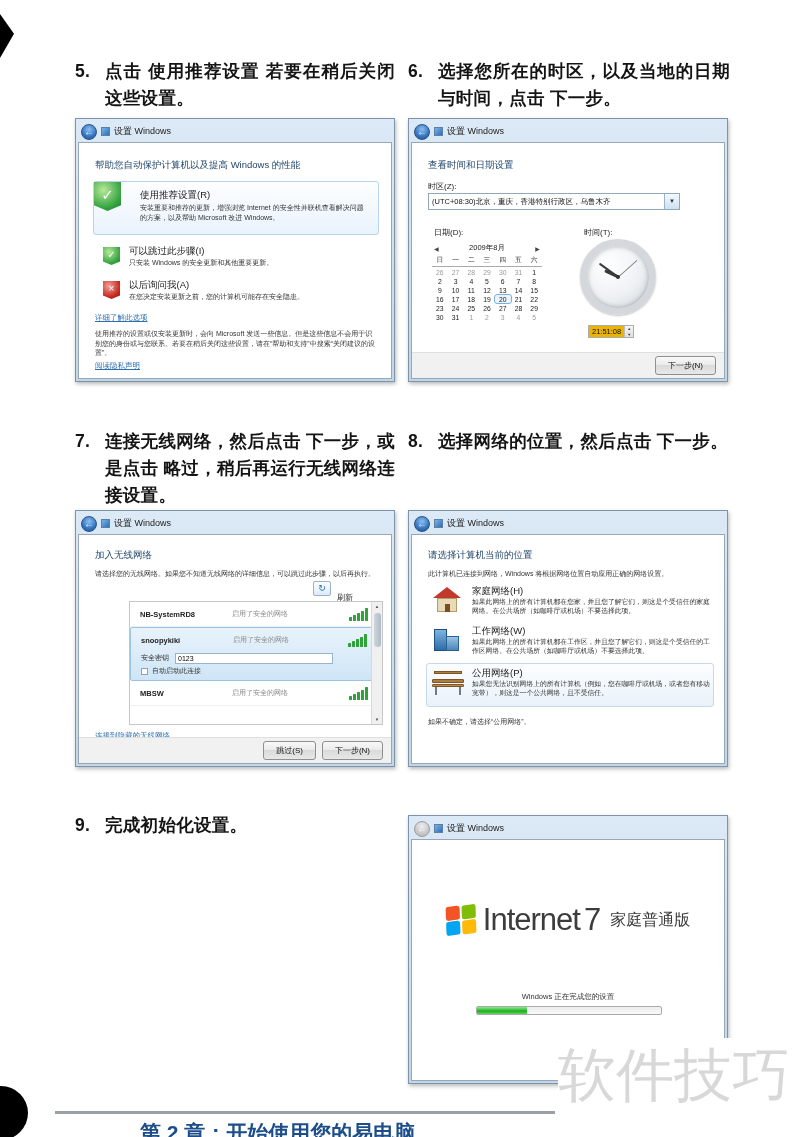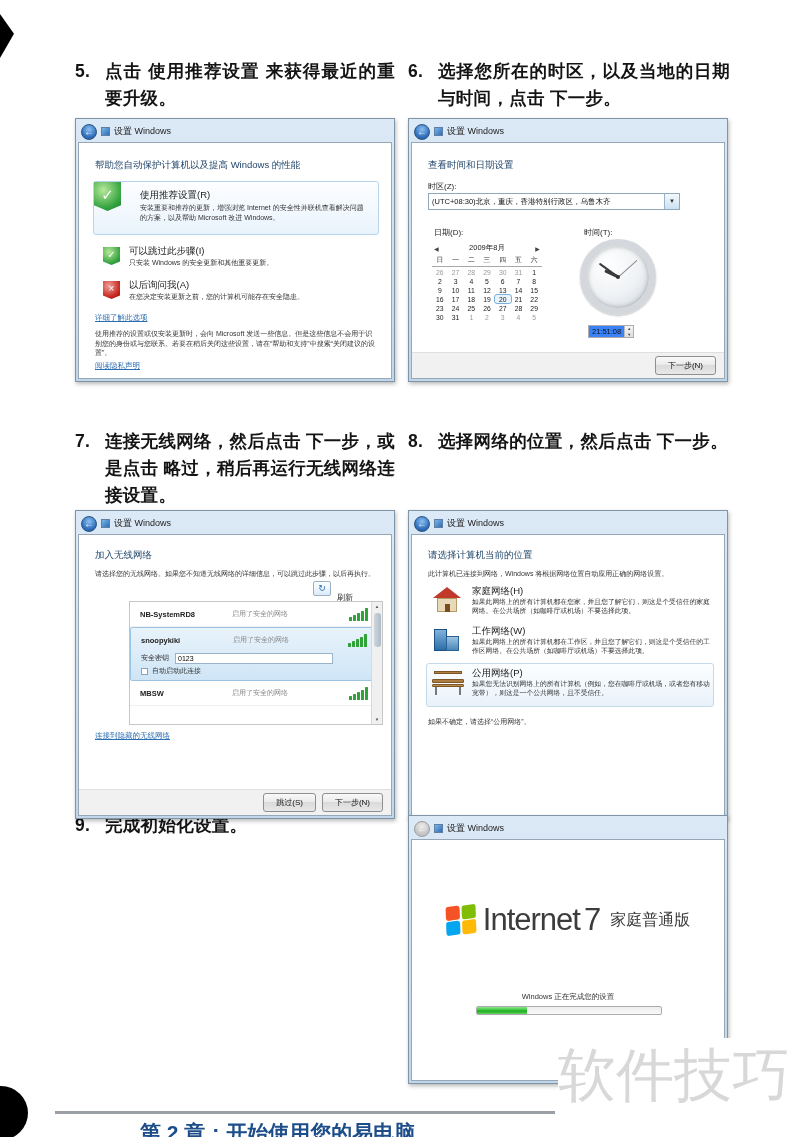--- a/index.html
+++ b/index.html
@@ -23,21 +23,21 @@
   
   .win { position:absolute; width:320px; border:1px solid #7f94a6; background:linear-gradient(#dce9f6,#c2d6e9);
     padding:2px; box-shadow:1px 2px 4px rgba(0,0,0,.28); }
   .titlebar { height:21px; display:flex; align-items:center; gap:4px; padding:0 3px; }
   .back-btn { flex:none; width:16px; height:16px; border-radius:50%; text-align:center; line-height:14px; font-size:10px; color:#fff;
     background:radial-gradient(circle at 50% 32%, #8cc0ef, #3372bf 62%, #1d4f93); border:1px solid #2a5583; }
   .back-btn.disabled { background:radial-gradient(circle at 50% 32%, #eeeeee, #c2c2c2 70%); border-color:#9d9d9d; color:#fafafa; }
   .win-glyph { flex:none; width:9px; height:9px; border:1px solid #5f7fa3; background:linear-gradient(135deg,#79b6e8,#2e6db8); }
   .title-text { font-size:9px; color:#1c1c1c; }
   .win-body { position:relative; background:#fff; border:1px solid #96a7b8; overflow:hidden; }
-  .w265 .win-body { height:237px; } .w258 .win-body { height:282px; } .w270 .win-body { height:242px; }
+  .w265 .win-body { height:237px; } .w258 .win-body { height:230px; } .w270 .win-body { height:242px; }
   .dlg-head { position:absolute; font-size:9.5px; color:#23476b; }
   .small { font-size:7px; color:#333; line-height:9.5px; }
   .lnk { position:absolute; font-size:7.5px; color:#2a6db1; text-decoration:underline; cursor:pointer; }
   .footerbar { position:absolute; left:0; right:0; bottom:0; height:26px; background:#f1f1f1; border-top:1px solid #dfdfdf;
     display:flex; align-items:center; justify-content:flex-end; gap:6px; padding:0 8px; }
   .btn { font-size:8px; color:#111; padding:3px 12px; border:1px solid #8e8f8f; border-radius:3px;
     background:linear-gradient(#f9f9f9,#ebebeb 45%,#d9d9d9 46%,#e8e8e8); }
 
   
   .shield { position:absolute; color:#fff; text-align:center;
@@ -68,21 +68,21 @@
   .cal-d.dim { color:#9a9a9a; }
   .cal-d.sel { outline:1px solid #7ab0dd; background:#e9f4fc; border-radius:2px; }
   .clock { position:absolute; left:168px; top:96px; width:76px; height:76px; border-radius:50%;
     border:7px solid #d4d8dc; background:radial-gradient(circle at 35% 30%, #ffffff, #eef1f4 55%, #ccd3d9);
     box-shadow:inset 0 0 5px rgba(0,0,0,.3), 0 1px 2px rgba(0,0,0,.25); }
   .hand { position:absolute; left:50%; bottom:50%; transform-origin:50% 100%; background:#3a3a3a; border-radius:1px; }
   .hand.h { width:3px; height:15px; margin-left:-1.5px; transform:rotate(295deg); }
   .hand.m { width:2px; height:23px; margin-left:-1px; transform:rotate(306deg); }
   .hand.s { width:1px; height:25px; background:#8a8a8a; transform:rotate(48deg); }
   .clock-dot { position:absolute; left:50%; top:50%; width:4px; height:4px; margin:-2px 0 0 -2px; border-radius:50%; background:#333; }
-  .timefield { position:absolute; left:176px; top:182px; height:13px; display:flex; border:1px solid #adadad; background:#3b82f6; }
+  .timefield { position:absolute; left:176px; top:182px; height:13px; display:flex; border:1px solid #adadad; background:#eab308; }
   .time-text { font-size:7.5px; line-height:11px; padding:0 3px; }
   .spin { width:9px; display:flex; flex-direction:column; border-left:1px solid #bdbdbd; background:linear-gradient(#f6f6f6,#dedede); }
   .spin span { font-size:4px; line-height:5.5px; text-align:center; color:#444; }
 
   
   .refresh-btn { position:absolute; left:234px; top:46px; width:18px; height:15px; border:1px solid #9ab0c4; border-radius:2px;
     background:linear-gradient(#fdfeff,#dcebf8); color:#2a6db1; font-size:9px; line-height:13px; text-align:center; }
   .refresh-lbl { position:absolute; left:258px; top:57px; font-size:8px; color:#222; }
   .netlist { position:absolute; left:50px; top:66px; width:254px; height:124px; border:1px solid #c6c6c6; background:#fff; overflow:hidden; }
   .net-row { position:relative; border-bottom:1px solid #f0f0f0; }
@@ -149,21 +149,21 @@
 </style>
 </head>
 <body>
 
 <div class="page">
 
   <div class="corner-mark"></div>
 
   <div class="step" style="left:75px;top:58px;width:320px">
     <span class="step-num">5.</span>
-    <span class="step-text">点击 使用推荐设置 来获得最近的重要升级。</span>
+    <span class="step-text">点击 使用推荐设置 若要在稍后关闭这些设置。</span>
   </div>
   <div class="step" style="left:408px;top:58px;width:322px">
     <span class="step-num">6.</span>
     <span class="step-text">选择您所在的时区，以及当地的日期与时间，点击 下一步。</span>
   </div>
   <div class="step" style="left:75px;top:428px;width:320px">
     <span class="step-num">7.</span>
     <span class="step-text">连接无线网络，然后点击 下一步，或是点击 略过，稍后再运行无线网络连接设置。</span>
   </div>
   <div class="step" style="left:408px;top:428px;width:322px">

